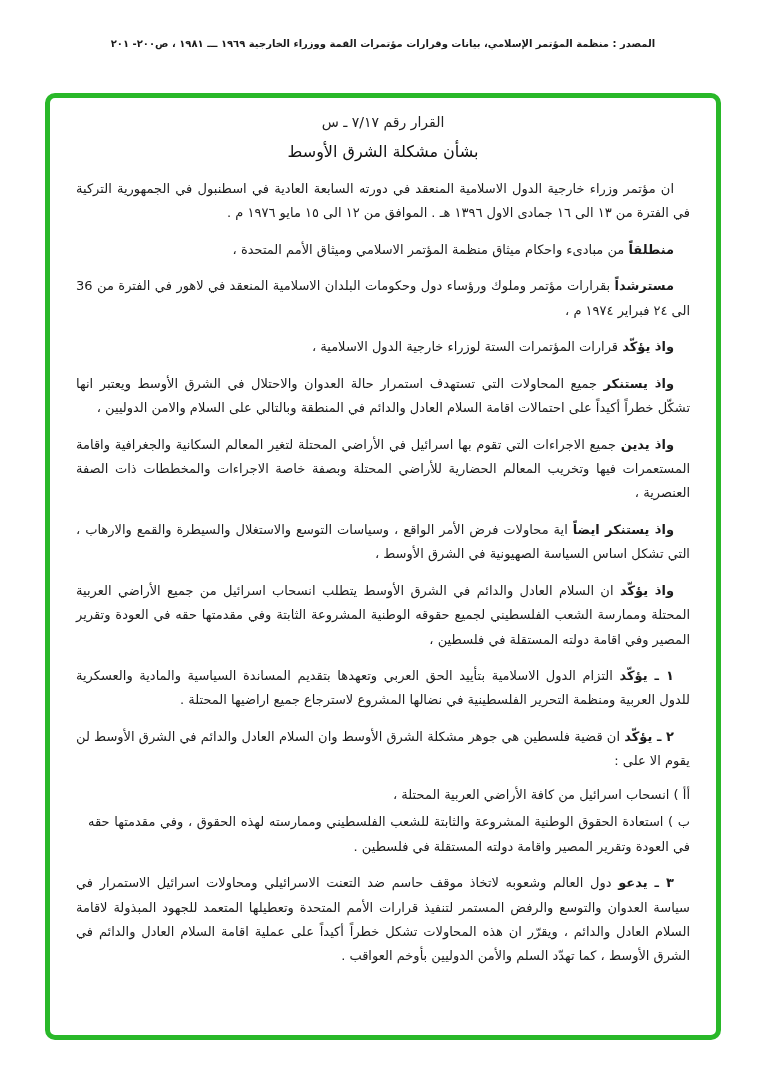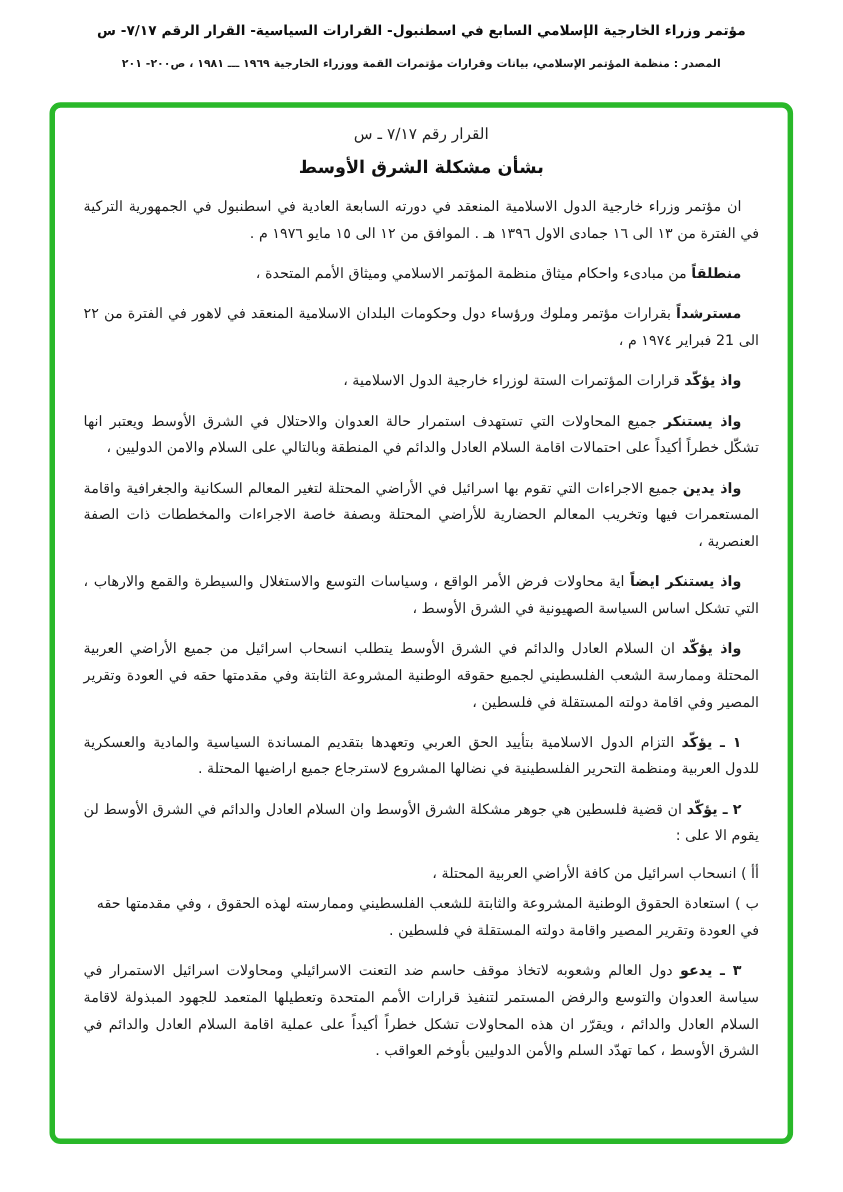--- a/index.html
+++ b/index.html
@@ -51,21 +51,21 @@
   }
   .doc-title {
     text-align: center;
     font-size: 14px;
     margin: 4px 0 12px 0;
     color: #222;
   }
   .doc-subtitle {
     text-align: center;
     font-size: 16px;
-    font-weight: bold;
+    font-weight: normal;
     margin: 0 0 16px 0;
     color: #111;
   }
   .para {
     font-size: 13px;
     line-height: 1.88;
     text-align: justify;
     margin: 12px 0 9px 0;
     text-indent: 16px;
   }
@@ -76,35 +76,34 @@
   .lead {
     font-weight: bold;
   }
 </style>
 </head>
 <body>
 
 <div class="page">
 
   <header class="header">
-    <div class="header-line1">مؤتمر وزراء الخارجية الإسلامي السابع في اسطنبول- القرارات السياسية- القرار الرقم ٧/١٧- س</div>
     <div class="header-line2">المصدر : منظمة المؤتمر الإسلامي، بيانات وقرارات مؤتمرات القمة ووزراء الخارجية ١٩٦٩ ـــ ١٩٨١ ، ص٢٠٠- ٢٠١</div>
   </header>
 
   <div class="frame">
     <div class="doc">
 
       <div class="doc-title">القرار رقم ٧/١٧ ـ س</div>
       <div class="doc-subtitle">بشأن مشكلة الشرق الأوسط</div>
 
       <p class="para"><span class="lead"></span><span>ان مؤتمر وزراء خارجية الدول الاسلامية المنعقد في دورته السابعة العادية في اسطنبول في الجمهورية التركية في الفترة من ١٣ الى ١٦ جمادى الاول ١٣٩٦ هـ . الموافق من ١٢ الى ١٥ مايو ١٩٧٦ م .</span></p>
 
       <p class="para"><span class="lead">منطلقاً</span><span> من مبادىء واحكام ميثاق منظمة المؤتمر الاسلامي وميثاق الأمم المتحدة ،</span></p>
 
-      <p class="para"><span class="lead">مسترشداً</span><span> بقرارات مؤتمر وملوك ورؤساء دول وحكومات البلدان الاسلامية المنعقد في لاهور في الفترة من ٢٢ الى 21 فبراير ١٩٧٤ م ،</span></p>
+      <p class="para"><span class="lead">مسترشداً</span><span> بقرارات مؤتمر وملوك ورؤساء دول وحكومات البلدان الاسلامية المنعقد في لاهور في الفترة من 36 الى ٢٤ فبراير ١٩٧٤ م ،</span></p>
 
       <p class="para"><span class="lead">واذ يؤكّد</span><span> قرارات المؤتمرات الستة لوزراء خارجية الدول الاسلامية ،</span></p>
 
       <p class="para"><span class="lead">واذ يستنكر</span><span> جميع المحاولات التي تستهدف استمرار حالة العدوان والاحتلال في الشرق الأوسط ويعتبر انها تشكّل خطراً أكيداً على احتمالات اقامة السلام العادل والدائم في المنطقة وبالتالي على السلام والامن الدوليين ،</span></p>
 
       <p class="para"><span class="lead">واذ يدين</span><span> جميع الاجراءات التي تقوم بها اسرائيل في الأراضي المحتلة لتغير المعالم السكانية والجغرافية واقامة المستعمرات فيها وتخريب المعالم الحضارية للأراضي المحتلة وبصفة خاصة الاجراءات والمخططات ذات الصفة العنصرية ،</span></p>
 
       <p class="para"><span class="lead">واذ يستنكر ايضاً</span><span> اية محاولات فرض الأمر الواقع ، وسياسات التوسع والاستغلال والسيطرة والقمع والارهاب ، التي تشكل اساس السياسة الصهيونية في الشرق الأوسط ،</span></p>
 
       <p class="para"><span class="lead">واذ يؤكّد</span><span> ان السلام العادل والدائم في الشرق الأوسط يتطلب انسحاب اسرائيل من جميع الأراضي العربية المحتلة وممارسة الشعب الفلسطيني لجميع حقوقه الوطنية المشروعة الثابتة وفي مقدمتها حقه في العودة وتقرير المصير وفي اقامة دولته المستقلة في فلسطين ،</span></p>

